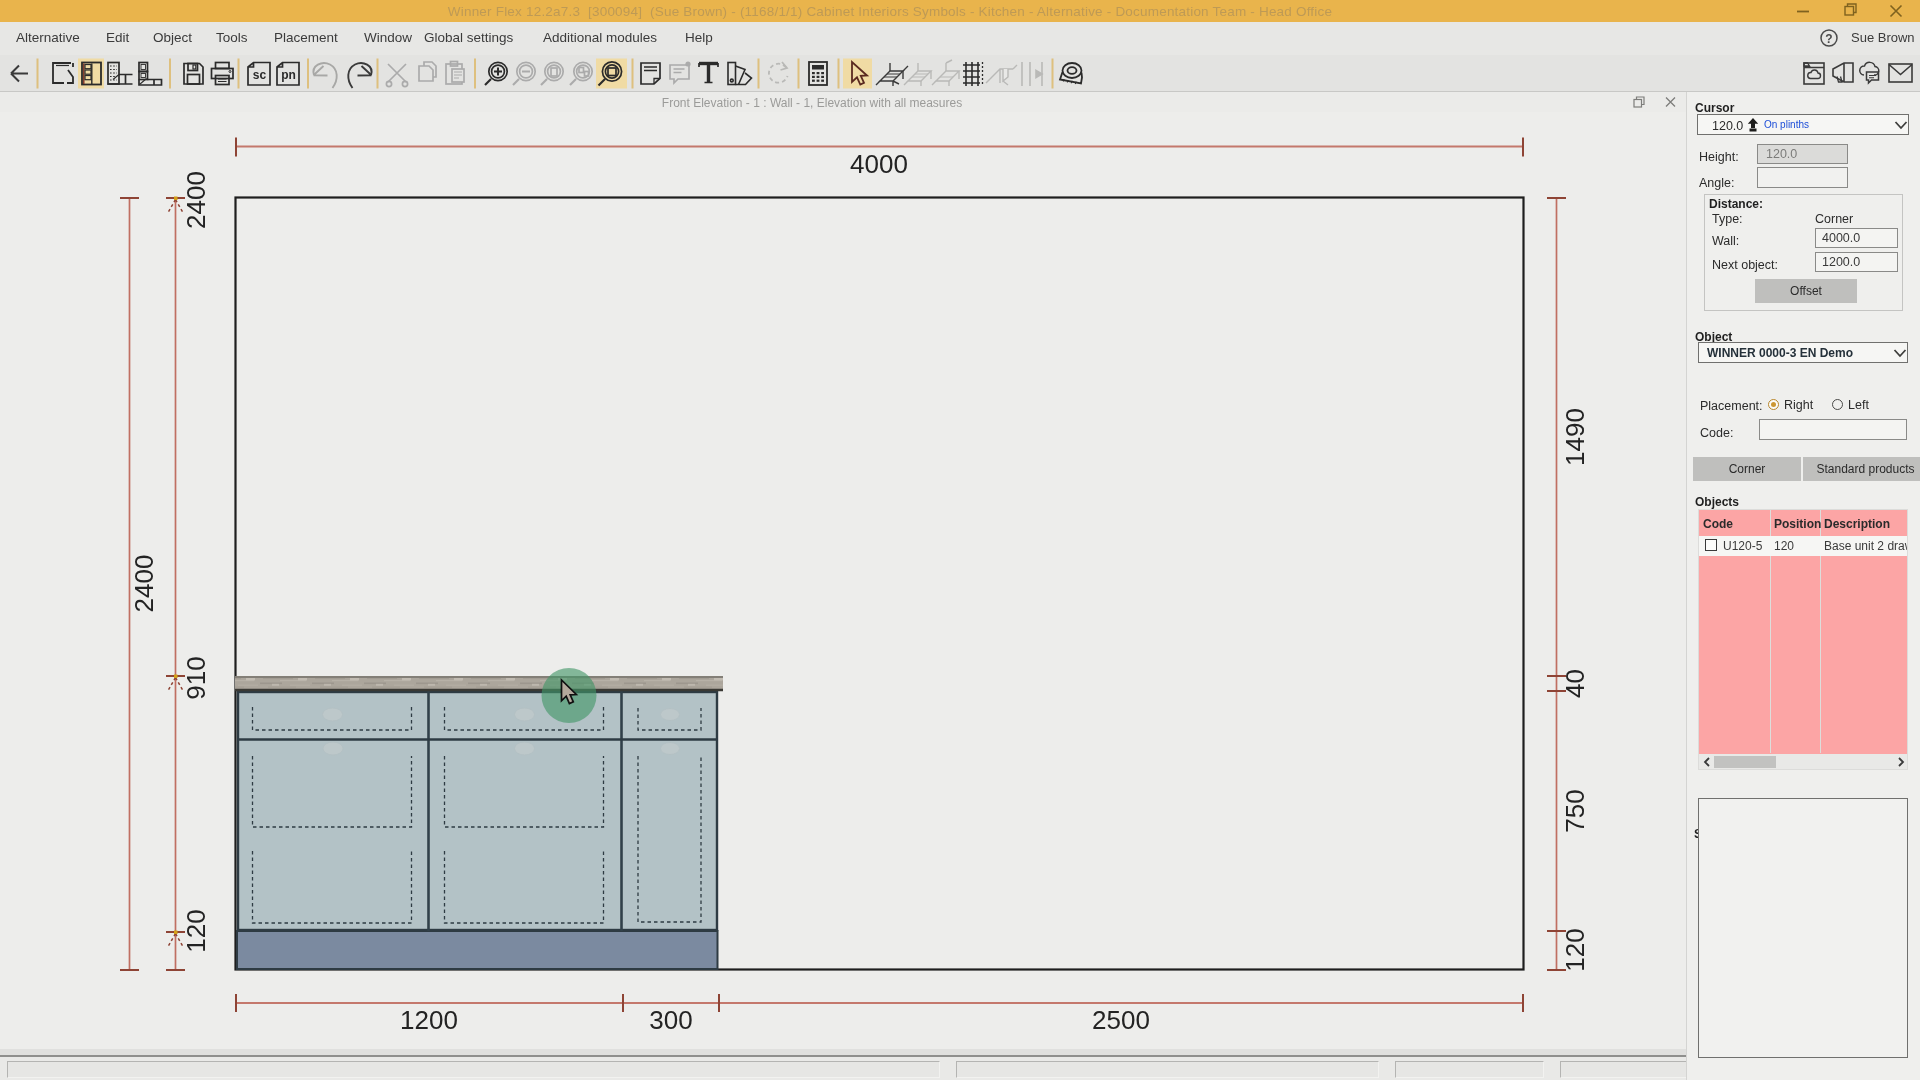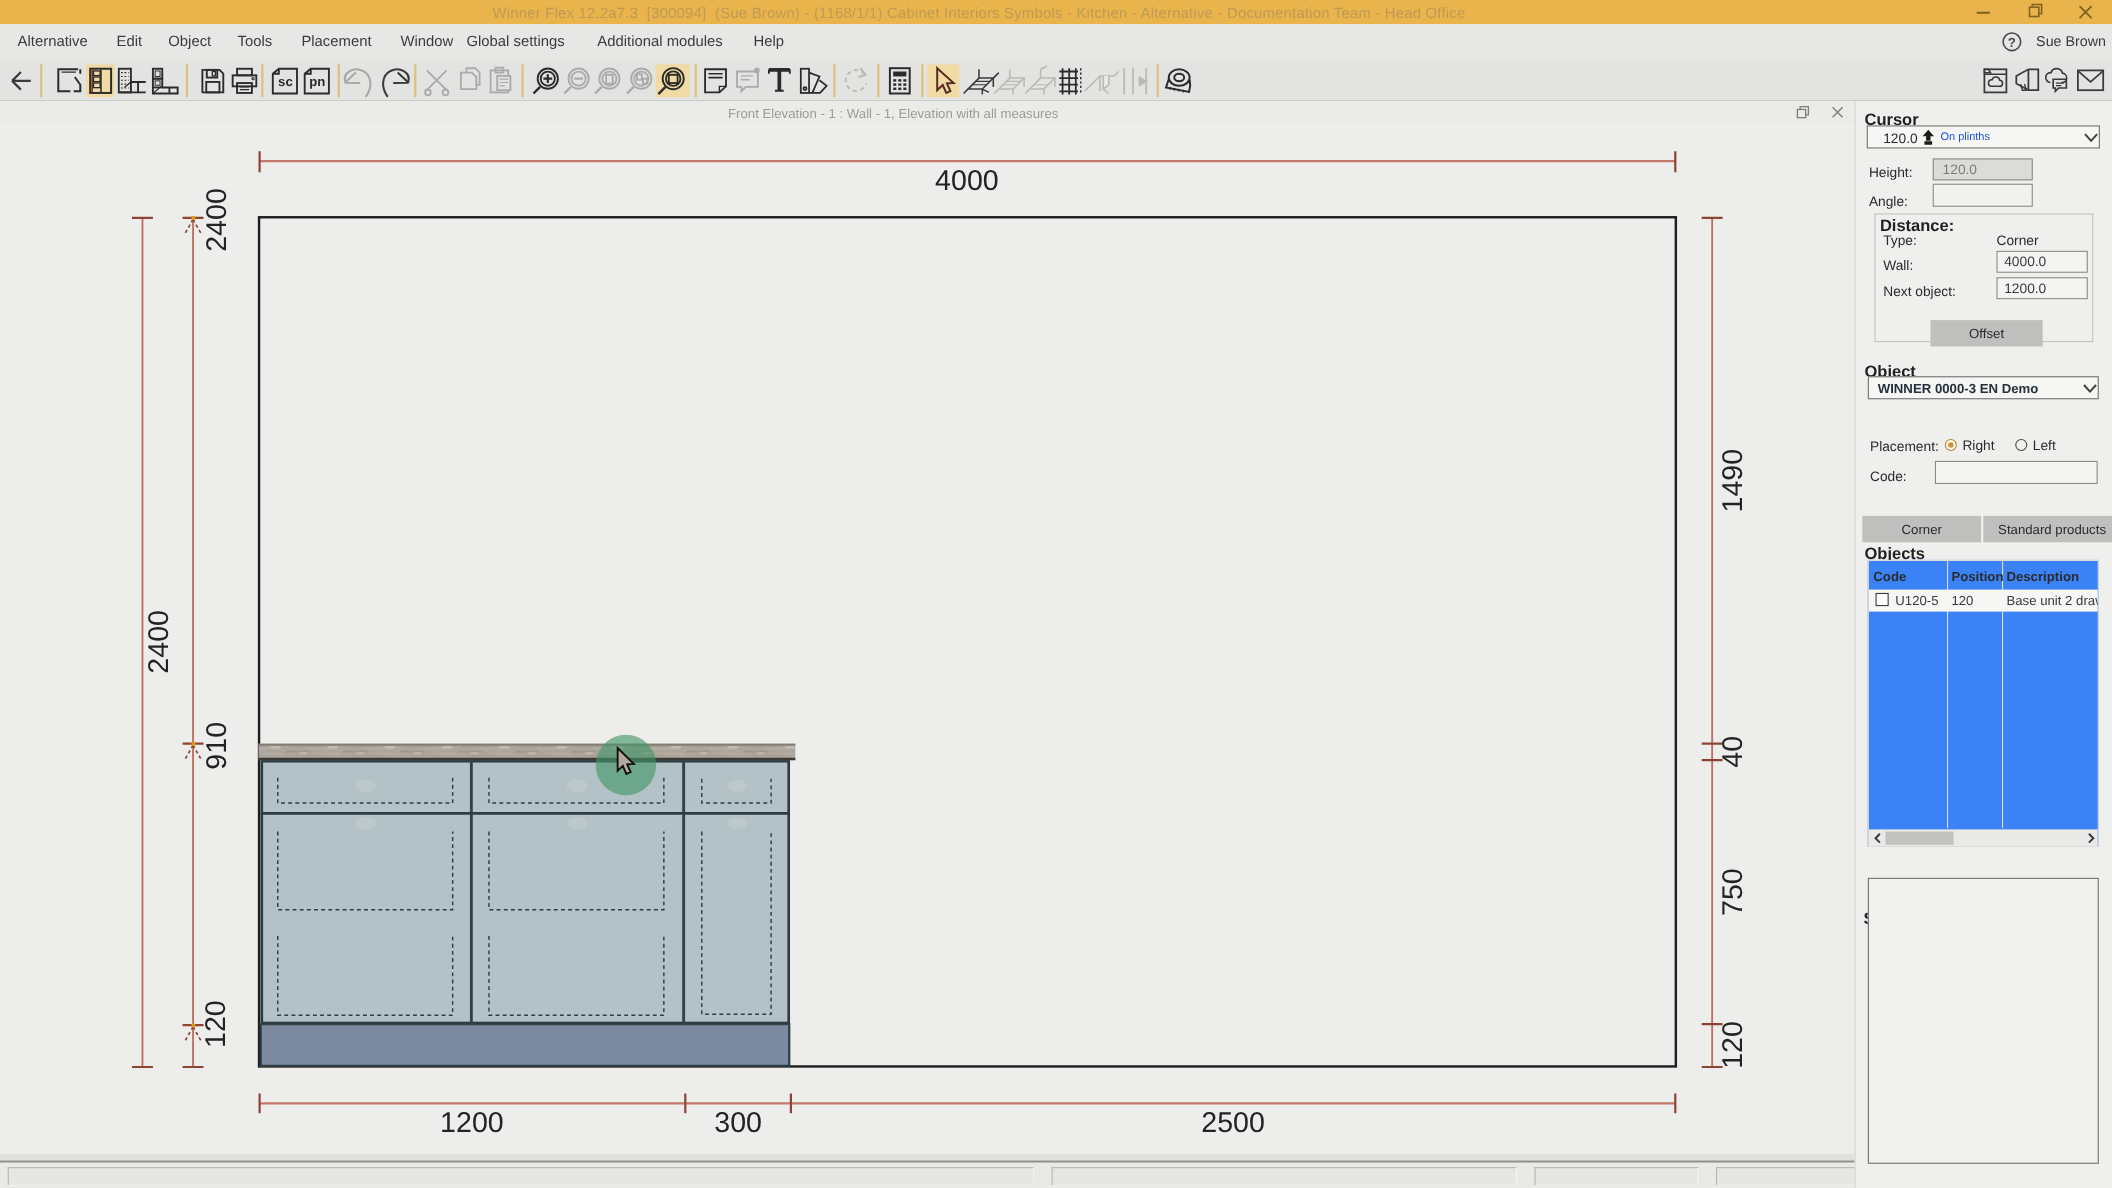--- a/index.html
+++ b/index.html
@@ -21,23 +21,23 @@
   #canvasbg { left:0; top:112px; width:1686px; height:937px; background:#EDEDEB; }
   #hband { left:0; top:1049px; width:1686px; height:6px; background:#E0E0DE; }
   #hline { left:0; top:1055px; width:1690px; height:2px; background:#8F8F8D; }
 
   #statusbar { left:0; top:1057px; width:1920px; height:23px; background:#E9E9E7; }
   .statseg { position:absolute; top:1061px; height:17px; background:#E6E6E4; border:1px solid #B4B4B2; border-right-color:#F2F2F0; border-bottom-color:#F2F2F0; }
 
   #rightpanel { left:1686px; top:92px; width:234px; height:988px; background:#EFEFED; border-left:1px solid #D4D4D2; }
 
   .plabel { font-size:12px; color:#2B2B2B; }
-  .pbold { font-weight:bold; font-size:15px; color:#1F1F1F; }
+  .pbold { font-weight:bold; font-size:12px; color:#1F1F1F; }
   .pinput { position:absolute; background:#F4F4F2; border:1px solid #8A8A88; font-size:12.5px; color:#3A3A3A; }
-  .pbtn { position:absolute; background:#BFBFBD; color:#2B2B2B; font-size:12px; text-align:center;margin-top:12px; }
+  .pbtn { position:absolute; background:#BFBFBD; color:#2B2B2B; font-size:12px; text-align:center; }
 </style>
 </head>
 <body>
 
 <div id="titlebar" class="abs"></div>
 <div id="titletext" class="abs">Winner Flex 12.2a7.3&nbsp; [300094]&nbsp; (Sue Brown) - (1168/1/1) Cabinet Interiors Symbols - Kitchen - Alternative - Documentation Team - Head Office</div>
 <svg class="abs" style="left:1790px;top:0;width:130px;height:22px">
   <line x1="7" y1="11.5" x2="19" y2="11.5" stroke="#7F621F" stroke-width="1.8"></line>
   <rect x="55" y="6.5" width="8.5" height="8.5" fill="none" stroke="#7F621F" stroke-width="1.4"></rect>
   <path d="M57.5 6.5 V4 H66 V12.5 H63.5" fill="none" stroke="#7F621F" stroke-width="1.4"></path>
@@ -494,21 +494,21 @@
 <div class="plabel abs" style="left:1784px;top:398px;font-size:12.5px">Right</div>
 <div class="abs" style="left:1832px;top:399px;width:11px;height:11px;border-radius:50%;border:1px solid #4A4A48;background:#F0F0EE"></div>
 <div class="plabel abs" style="left:1848px;top:398px;font-size:12.5px">Left</div>
 <div class="plabel abs" style="left:1700px;top:426px;font-size:12.5px">Code:</div>
 <div class="pinput" style="left:1759px;top:419px;width:148px;height:21px"></div>
 
 <div class="pbtn" style="left:1693px;top:457px;width:108px;height:24px;line-height:24px">Corner</div>
 <div class="pbtn" style="left:1803px;top:457px;width:125px;height:24px;line-height:24px">Standard products</div>
 
 <div class="pbold abs" style="left:1695px;top:495px">Objects</div>
-<div class="abs" style="left:1698px;top:509px;width:210px;height:261px;background:#3b82f6;border:1px solid #DCDCDA;overflow:hidden">
+<div class="abs" style="left:1698px;top:509px;width:210px;height:261px;background:#fca5a5;border:1px solid #DCDCDA;overflow:hidden">
   <div class="abs" style="left:71px;top:0;width:1px;height:243px;background:#DDDDDB"></div>
   <div class="abs" style="left:121px;top:0;width:1px;height:243px;background:#DDDDDB"></div>
   <div class="abs" style="left:4px;top:7px;font-size:12px;font-weight:bold;color:#2B2B2B">Code</div>
   <div class="abs" style="left:75px;top:7px;font-size:12px;font-weight:bold;color:#2B2B2B">Position</div>
   <div class="abs" style="left:125px;top:7px;font-size:12px;font-weight:bold;color:#2B2B2B">Description</div>
   <div class="abs" style="left:0;top:26px;width:210px;height:20px;background:#F6F6F4"></div>
   <div class="abs" style="left:6px;top:29px;width:12px;height:12px;border:1.5px solid #3A3A3A;background:#FCFCFA"></div>
   <div class="abs" style="left:24px;top:29px;font-size:12px;color:#3A3A3A">U120-5</div>
   <div class="abs" style="left:75px;top:29px;font-size:12px;color:#3A3A3A">120</div>
   <div class="abs" style="left:125px;top:29px;font-size:12px;color:#3A3A3A;white-space:nowrap">Base unit 2 drawe</div>

